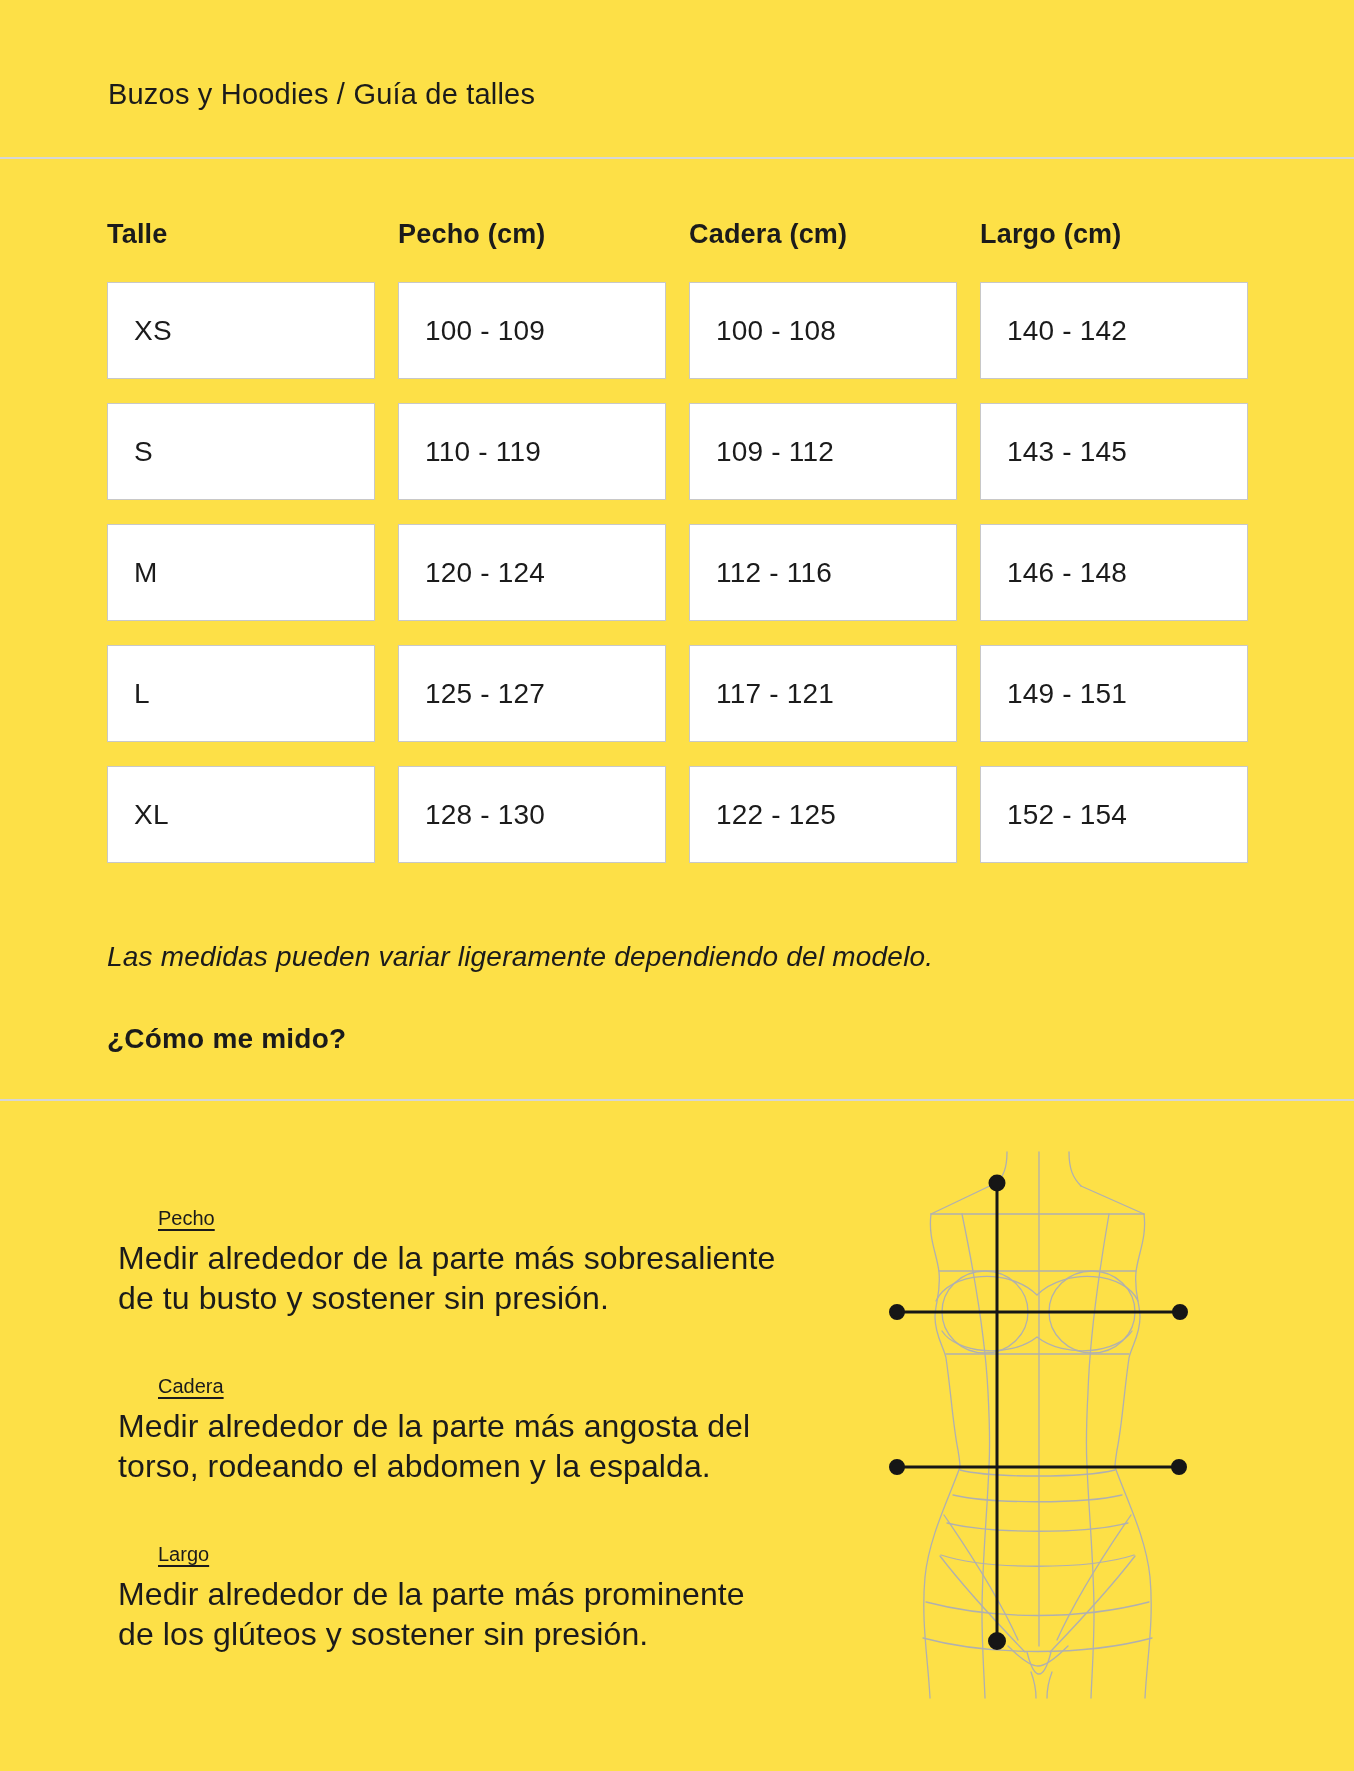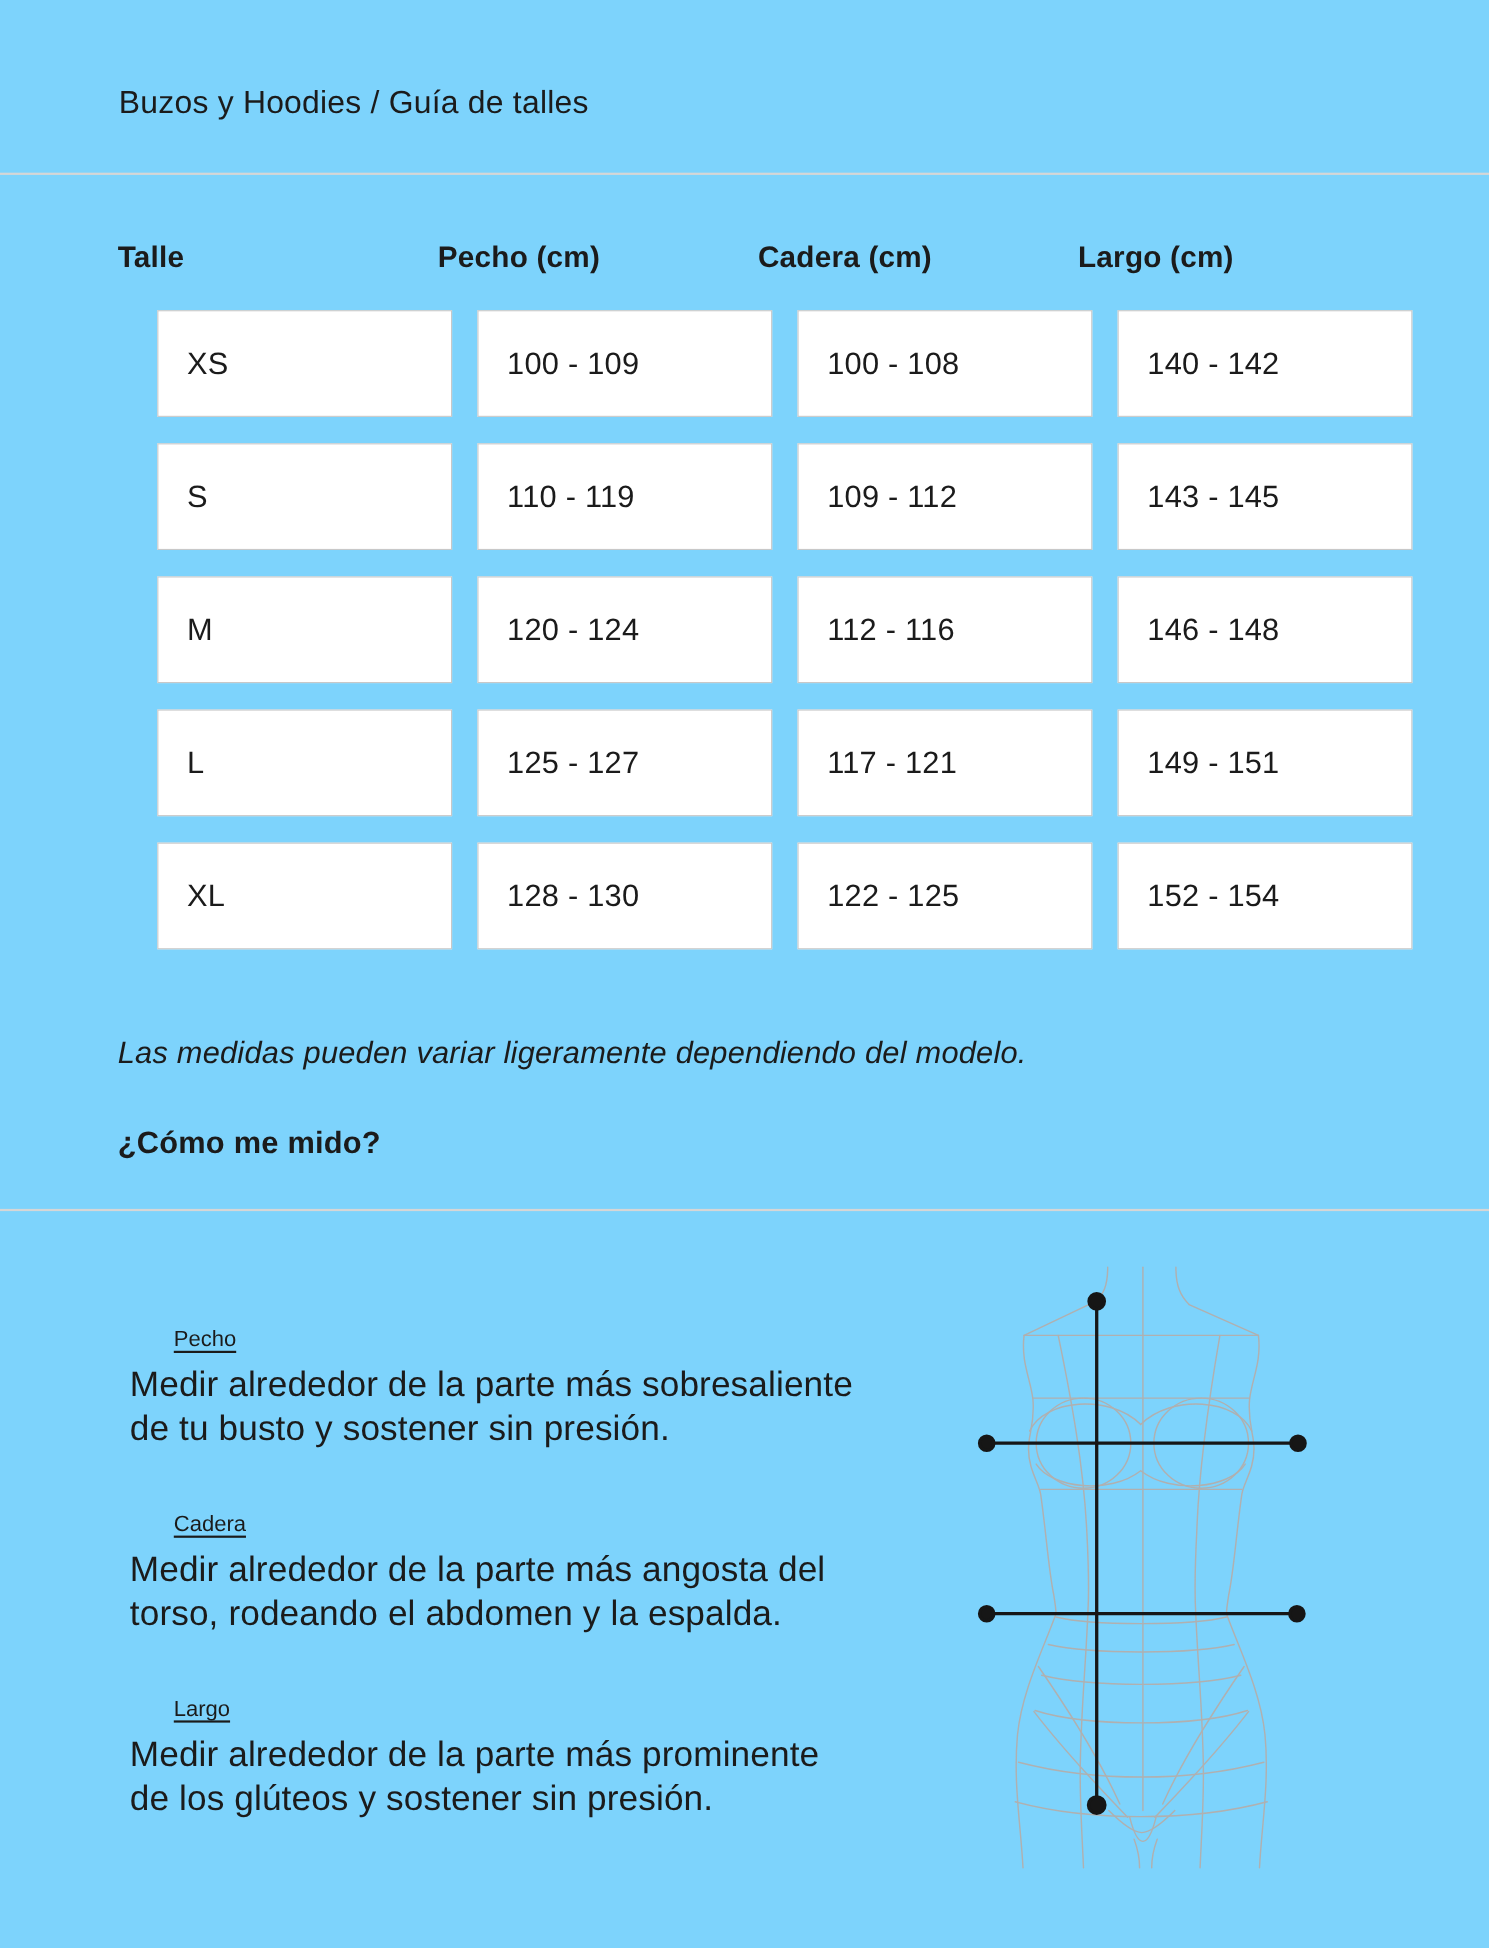--- a/index.html
+++ b/index.html
@@ -6,21 +6,21 @@
   html,body { background:#ffffff; }
   body {
     font-family: "Liberation Sans", "DejaVu Sans", sans-serif;
     color:#1b1b1b;
     -webkit-font-smoothing: antialiased;
   }
   .page {
     position:relative;
     width:1354px;
     height:1771px;
-    background:#7dd3fc;
+    background:#fde047;
     overflow:hidden;
   }
   .page-title {
     position:absolute;
     left:108px; top:76px;
     font-size:29px; font-weight:400;
     line-height:36px;
     letter-spacing:0.2px;
   }
   .divider {
@@ -40,21 +40,21 @@
   .t-grid {
     display:grid;
     grid-template-columns: repeat(4, 268px);
     column-gap:23px;
   }
   .thead { height:32px; }
   .th {
     font-size:27px; line-height:32px; font-weight:700;
     letter-spacing:0.2px;
   }
-  .trow { margin-top:24px;margin-left:36px; }
+  .trow { margin-top:24px; }
   .trow.first { margin-top:32px; }
   .cell {
     height:97px;
     border:1.5px solid #c8c8c8;
     background:#ffffff;
     display:flex;
     align-items:center;
     padding-left:26px;
     font-size:28px;
     letter-spacing:0.2px;

